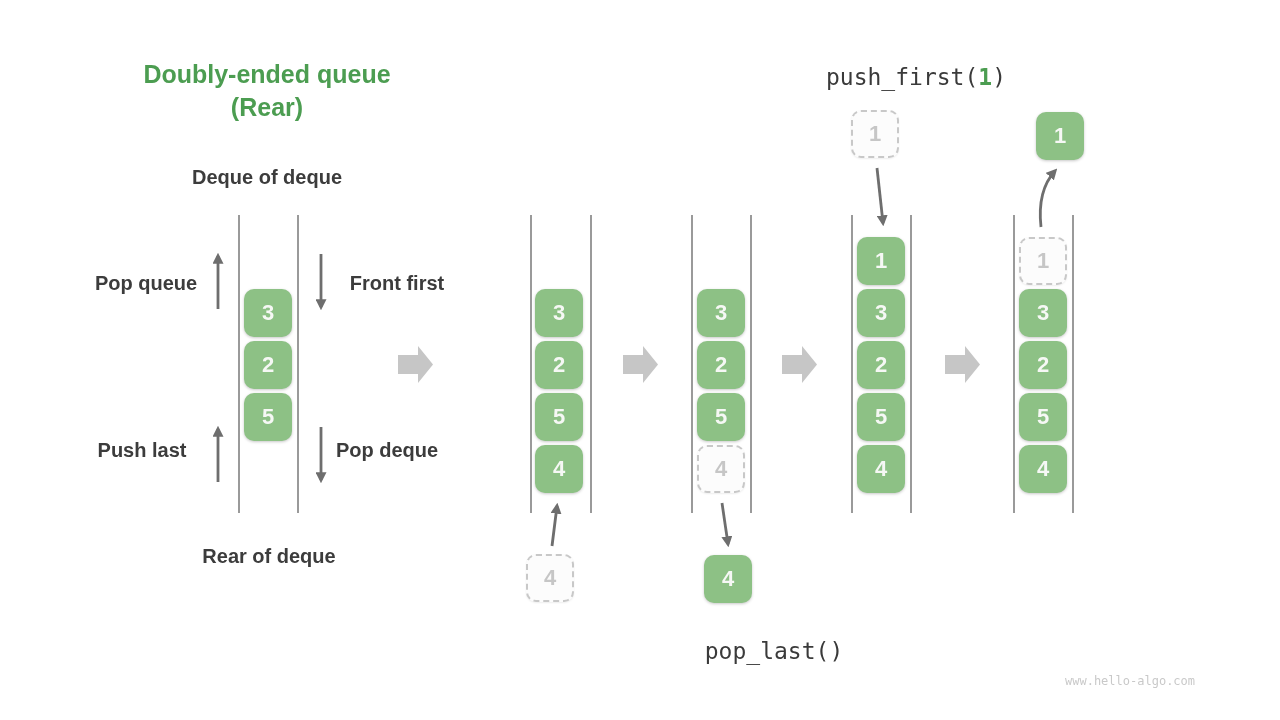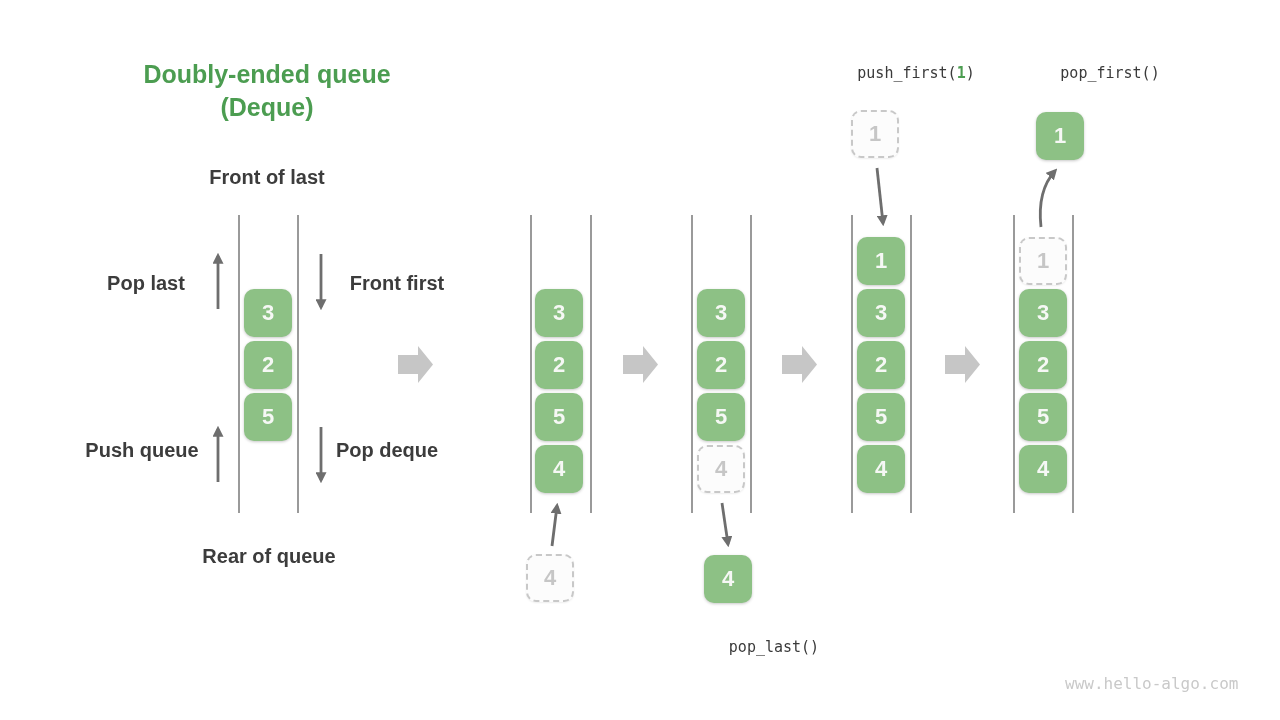--- a/index.html
+++ b/index.html
@@ -9,42 +9,42 @@
   .cell{position:absolute;width:48px;height:48px;border-radius:10px;background:#8dc185;
         color:#f6f8f5;font-weight:bold;font-size:22px;display:flex;align-items:center;
         justify-content:center;box-shadow:0 1px 3px rgba(0,0,0,.22);}
   .cell.ghost{background:#fcfcfc;border:2px dashed #c8c8c8;color:#c6c6c6;box-sizing:border-box;
         box-shadow:0 1px 2px rgba(0,0,0,.07);}
   .title{position:absolute;left:267px;top:58px;transform:translateX(-50%);text-align:center;
         font-weight:bold;font-size:25px;line-height:33px;color:#4c9d51;white-space:nowrap;}
   .h-label{position:absolute;transform:translateX(-50%);font-weight:bold;font-size:20px;
         color:#3c3c3c;white-space:nowrap;}
   .mono{position:absolute;transform:translateX(-50%);font-family:"DejaVu Sans Mono",monospace;
-        font-size:15px;color:#3a3a3a;white-space:nowrap;}
+        font-size:23px;color:#3a3a3a;white-space:nowrap;}
   .mono .arg{color:#4c9d51;font-weight:bold;}
   .watermark{position:absolute;left:1065px;top:674px;font-family:"DejaVu Sans Mono",monospace;
-        font-size:16px;color:#c9c9c9;}
+        font-size:12px;color:#c9c9c9;}
   svg.overlay{position:absolute;left:0;top:0;width:1280px;height:720px;pointer-events:none;}
 </style>
 </head>
 <body>
 
 <div class="canvas">
 
   <div class="title">
     <div>Doubly-ended queue</div>
-    <div>(Deque)</div>
+    <div>(Rear)</div>
   </div>
 
-  <div class="h-label" style="left:267px;top:166px">Front of last</div>
-  <div class="h-label" style="left:269px;top:545px">Rear of queue</div>
+  <div class="h-label" style="left:267px;top:166px">Deque of deque</div>
+  <div class="h-label" style="left:269px;top:545px">Rear of deque</div>
 
-  <div class="h-label" style="left:146px;top:272px">Pop last</div>
+  <div class="h-label" style="left:146px;top:272px">Pop queue</div>
   <div class="h-label" style="left:397px;top:272px">Front first</div>
-  <div class="h-label" style="left:142px;top:439px">Push queue</div>
+  <div class="h-label" style="left:142px;top:439px">Push last</div>
   <div class="h-label" style="left:387px;top:439px">Pop deque</div>
 
   <div class="rail" style="left:238px"></div>
   <div class="rail" style="left:297px"></div>
   <div class="rail" style="left:530px"></div>
   <div class="rail" style="left:590px"></div>
   <div class="rail" style="left:691px"></div>
   <div class="rail" style="left:750px"></div>
   <div class="rail" style="left:851px"></div>
   <div class="rail" style="left:910px"></div>
@@ -88,21 +88,20 @@
     <div class="cell" style="left:1019px;top:341px">2</div>
     <div class="cell" style="left:1019px;top:393px">5</div>
     <div class="cell" style="left:1019px;top:445px">4</div>
     <div class="cell" style="left:1036px;top:112px">1</div>
   </div>
 
   <div class="mono" style="left:774px;top:638px">pop_last()</div>
   <div class="mono" style="left:916px;top:64px">
     <span>push_first(</span><span class="arg">1</span><span>)</span>
   </div>
-  <div class="mono" style="left:1110px;top:64px">pop_first()</div>
 
   <div class="watermark">www.hello-algo.com</div>
 
   <svg class="overlay">
     <defs>
       <marker id="ah" viewBox="0 0 10 10" refX="7" refY="5" markerWidth="11" markerHeight="11" orient="auto" markerUnits="userSpaceOnUse">
         <path d="M0,0 L10,5 L0,10 Z" fill="#6e6e6e"></path>
       </marker>
     </defs>
 

